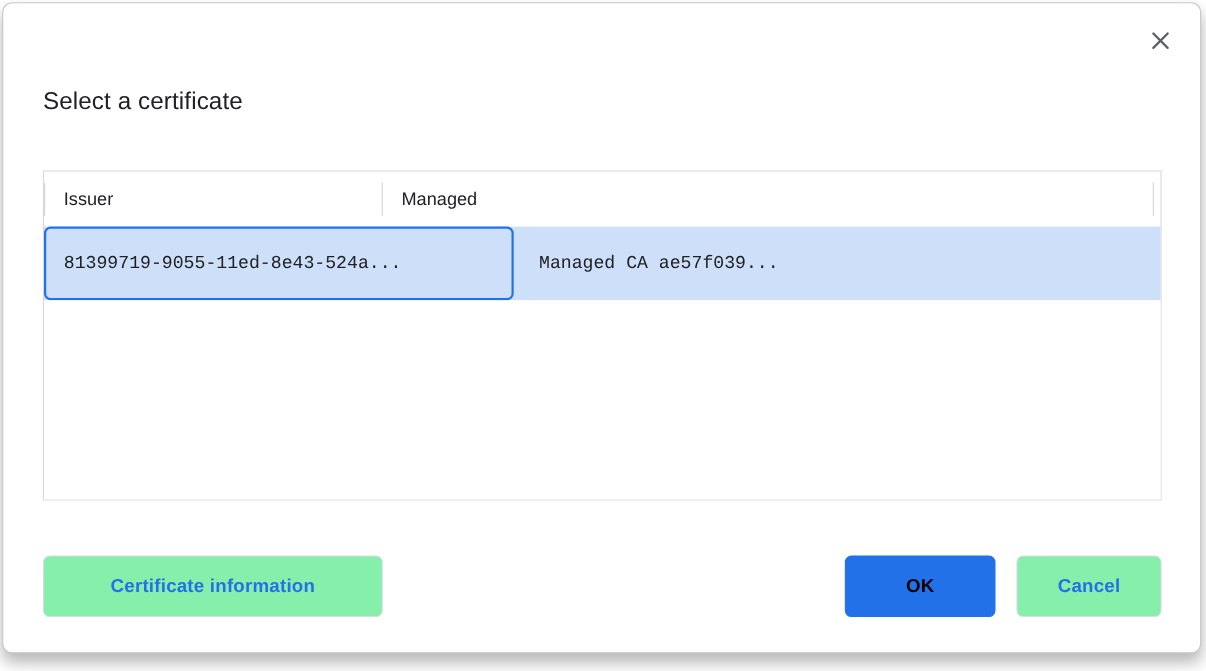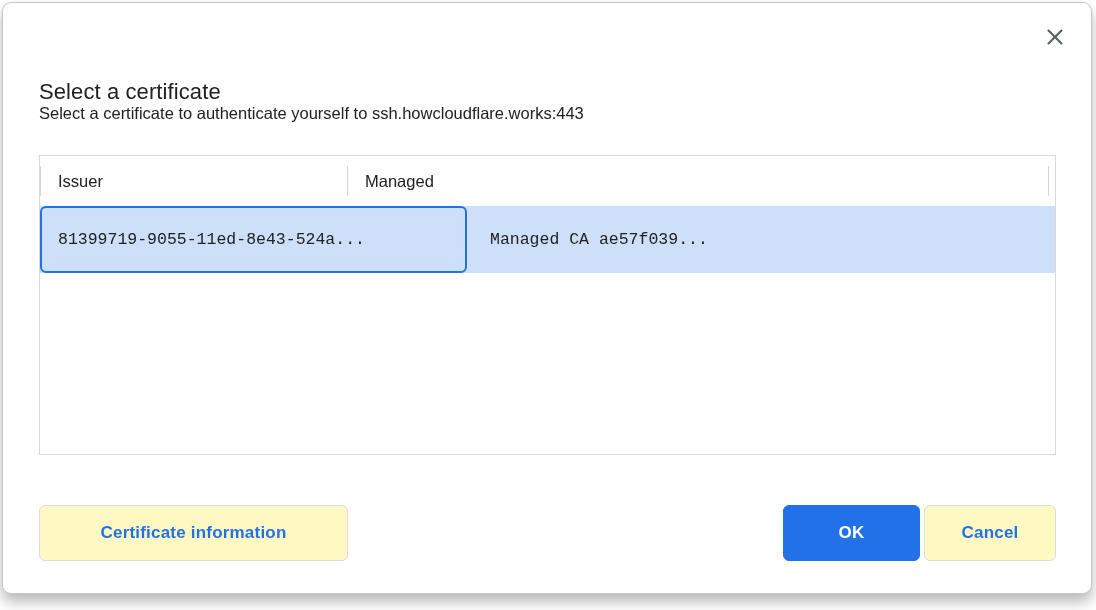--- a/index.html
+++ b/index.html
@@ -89,50 +89,49 @@
   .btn {
     height: 56px;
     border-radius: 6px;
     font-family: "Liberation Sans", "DejaVu Sans", sans-serif;
     font-size: 17px; font-weight: 700;
     letter-spacing: 0.2px;
     cursor: pointer;
     display: inline-flex; align-items: center; justify-content: center;
   }
   .btn.outline {
-    background: #fef9c3;
+    background: #86efac;
     border: 1px solid var(--button-border, #dadce0);
     color: var(--accent, #2271e8);
   }
   .btn.primary {
     background: var(--accent, #2271e8);
     border: 1px solid var(--accent, #2271e8);
-    color: #ffffff;
+    color: #000000;
   }
   .btn-certinfo { min-width: 309px; padding: 0 30px; }
   .btn-ok { width: 137px; margin-left: auto; }
-  .btn-cancel { width: 132px; margin-left: 4px; }
+  .btn-cancel { width: 132px; margin-left: 19px; }
 </style>
 </head>
 <body>
 
 <div class="dialog">
 
   <button class="close-btn" aria-label="Close">
     <span style="display:flex;">
       <svg viewBox="0 0 22 22" fill="none" stroke="currentColor" stroke-width="2.1" stroke-linecap="round">
         <line x1="4.5" y1="4.5" x2="17.5" y2="17.5"></line>
         <line x1="17.5" y1="4.5" x2="4.5" y2="17.5"></line>
       </svg>
     </span>
   </button>
 
   <h1 class="title">Select a certificate</h1>
 
-  <p class="subtitle">Select a certificate to authenticate yourself to ssh.howcloudflare.works:443</p>
 
   <div class="table">
     <div class="thead">
       <div class="th col-issuer">Issuer</div>
       <div class="th col-serial">Managed</div>
       <span class="right-divider"></span>
     </div>
 
     <div class="row selected">
       <div class="td col-subject focus-cell">81399719-9055-11ed-8e43-524a...</div>

